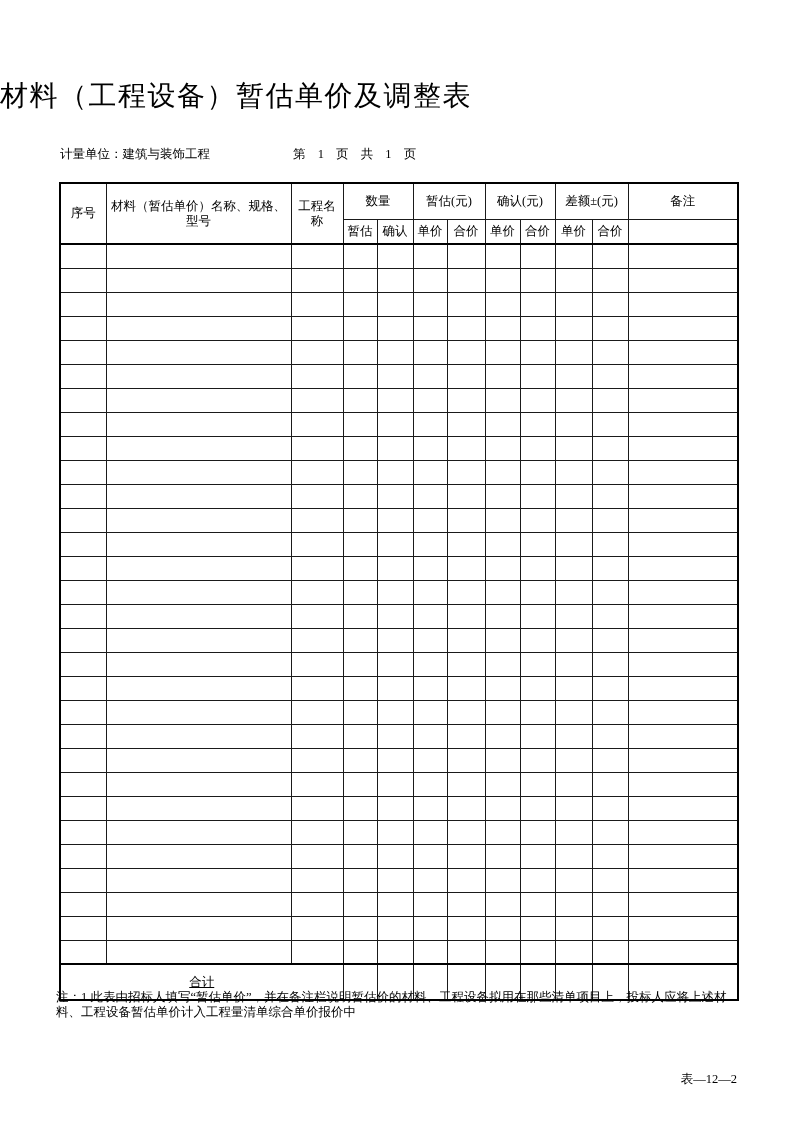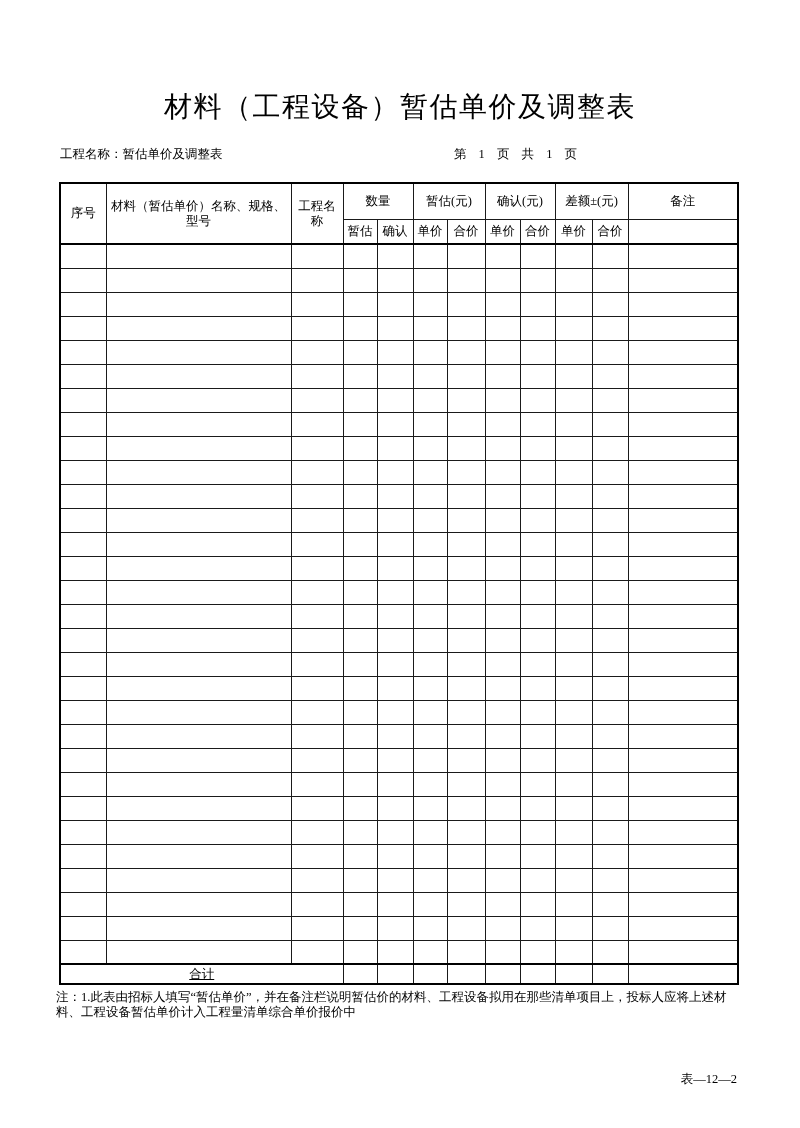--- a/index.html
+++ b/index.html
@@ -2,63 +2,63 @@
 <html><head>
 <meta charset="utf-8">
 <style>
   html,body{margin:0;padding:0;}
   body{
     width:800px;height:1128px;position:relative;background:#ffffff;
     font-family:"Liberation Serif","DejaVu Serif",serif;color:#000;
     overflow:hidden;
   }
   .page-title{
-    position:absolute;top:80px;left:0;width:800px;text-align:center;
-    font-size:28px;letter-spacing:1.5px;line-height:1.15;white-space:nowrap;margin-top:11px;
+    position:absolute;top:80px;left:0;width:800px;
+    font-size:28px;letter-spacing:1.5px;line-height:1.15;white-space:nowrap;
   }
   .info-bar{
     position:absolute;left:60px;top:147px;width:678px;
     display:flex;align-items:flex-end;font-size:12.5px;line-height:15px;
   }
   .info-left{width:233px;flex:0 0 233px;}
   .info-mid{width:282px;flex:0 0 282px;}
-  .info-right{flex:1 1 auto;text-align:center;word-spacing:9px;white-space:nowrap;}
+  .info-right{flex:1 1 auto;text-align:left;word-spacing:9px;white-space:nowrap;}
   table.main{
     position:absolute;left:59px;top:182px;width:678px;
     border-collapse:collapse;table-layout:fixed;
     border:2px solid #000;
   }
   table.main th,table.main td{
     border:1px solid #1a1a1a;padding:0 2px;font-weight:normal;
     font-size:12.5px;line-height:1.15;text-align:center;vertical-align:middle;
     overflow:hidden;
   }
   tr.head-1{height:36px;}
   tr.head-2{height:25px;}
   tbody tr{height:24px;}
-  tr.total-row{height:20px;text-decoration:underline;}
+  tr.total-row{height:36px;text-decoration:underline;}
   tr.total-row td{border-top:2px solid #000;}
   thead tr.head-2 th{border-bottom:2px solid #000;}
   thead th.rspan{border-bottom:2px solid #000;}
   .diff-head{display:inline-block;width:58px;}
   .footnote{
     position:absolute;left:56px;top:990px;width:692px;
     font-size:12.5px;line-height:15px;text-align:left;
   }
   .form-number{
     position:absolute;right:63px;top:1039px;font-size:12.5px;margin-top:32px;
   }
 </style>
 </head>
 <body>
 
 <div class="page-title">材料（工程设备）暂估单价及调整表</div>
 
 <div class="info-bar">
-  <div class="info-left">工程名称：暂估单价及调整表</div>
+  <div class="info-left">计量单位：建筑与装饰工程</div>
   <div class="info-right">第 1 页 共 1 页</div>
 </div>
 
 <table class="main">
   <colgroup>
     <col style="width:46px">
       <col style="width:185px">
       <col style="width:52px">
     <col style="width:34px">
       <col style="width:36px">

